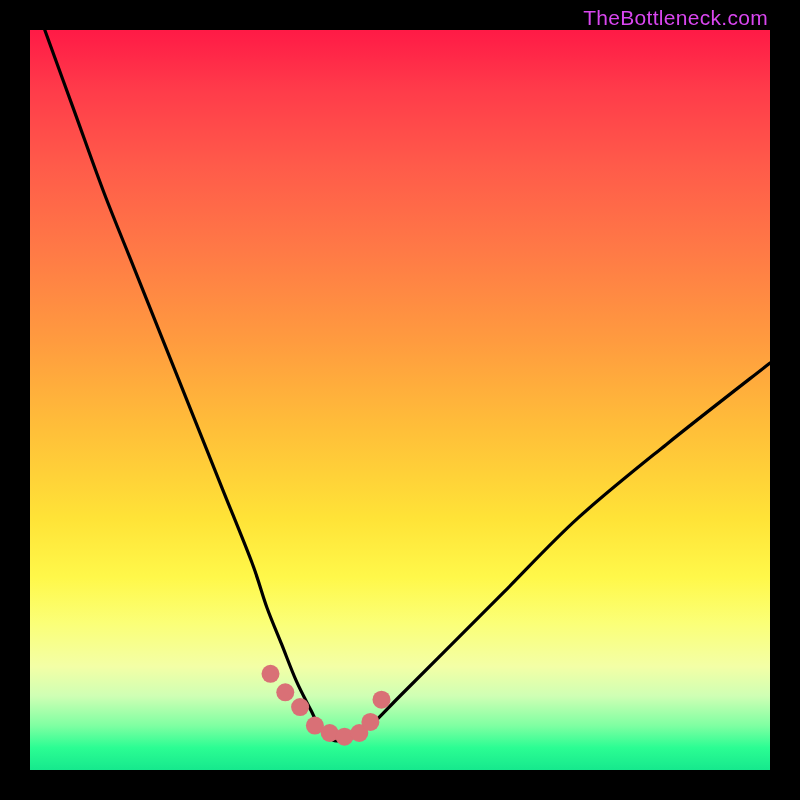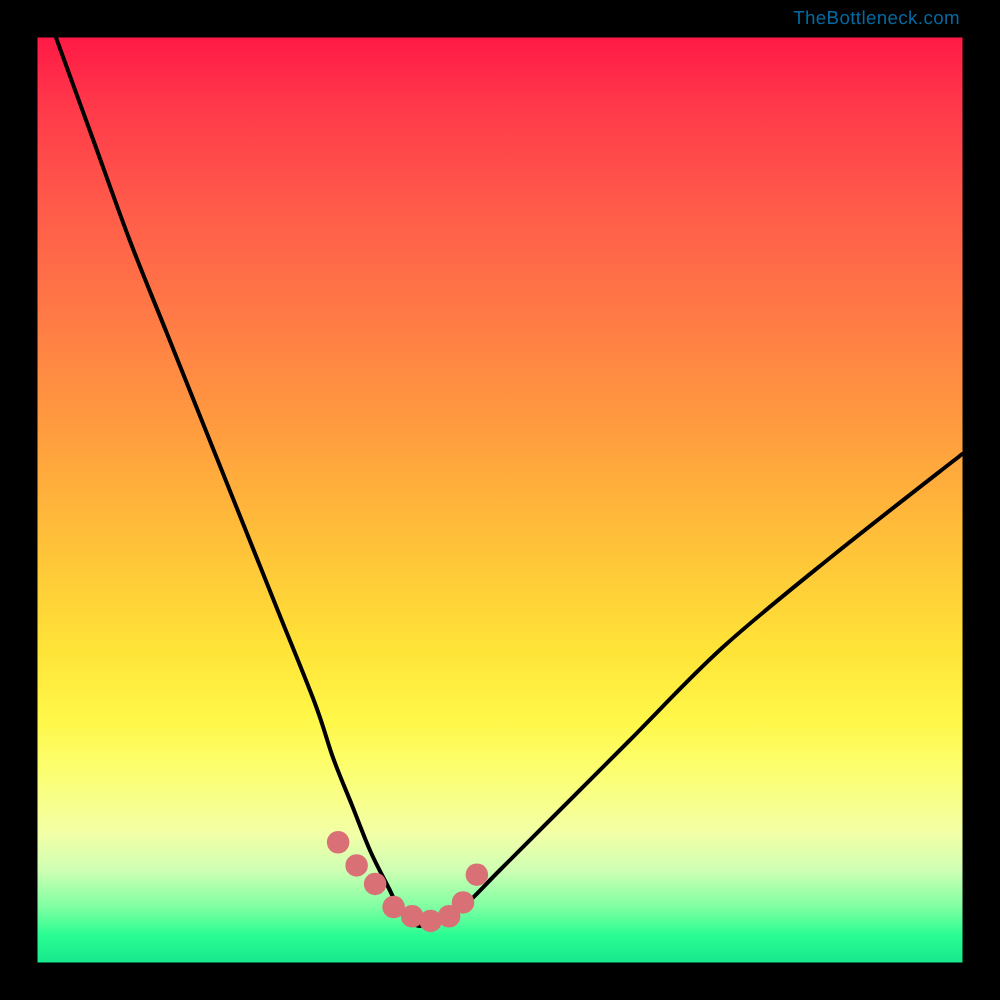--- a/index.html
+++ b/index.html
@@ -39,22 +39,22 @@
       #cfffb4 90%,
       #7fffa2 94%,
       #2bfd93 97%,
       #16e88d 100%
     );
   }
   .attribution {
     position: absolute;
     top: 6px;
     right: 32px;
-    color: #0369a1;
-    font-size: 15px;
+    color: #d946ef;
+    font-size: 21px;
     letter-spacing: 0.3px;
     font-weight: 500;
     margin-left: 26px;
   }
   svg.curve {
     position: absolute;
     top: 0;
     left: 0;
     width: 740px;
     height: 740px;

